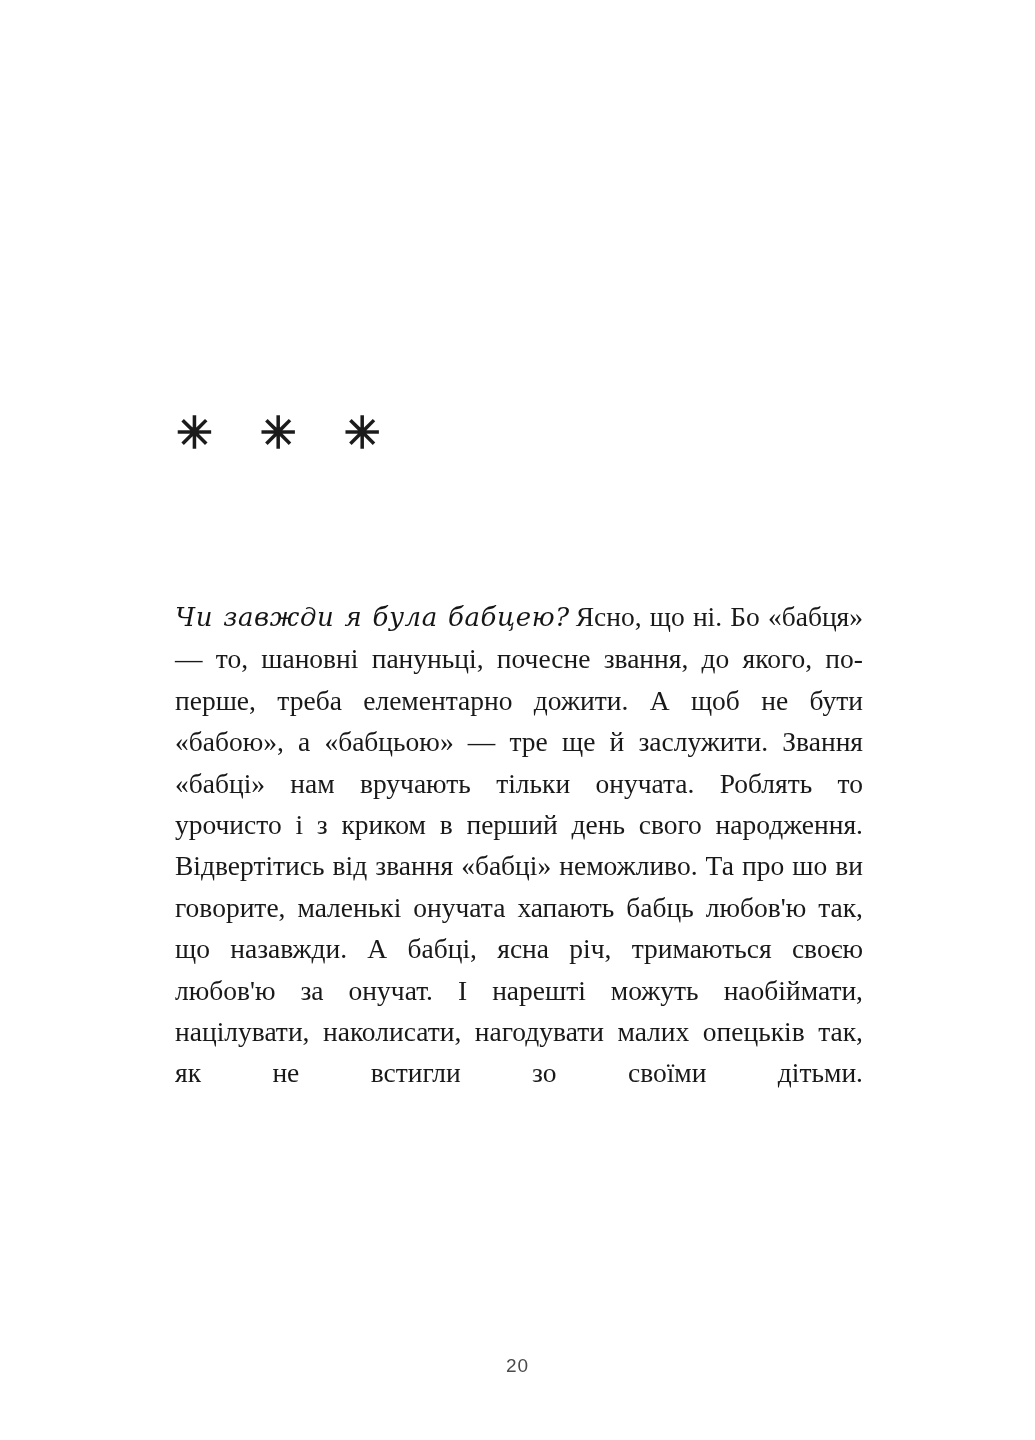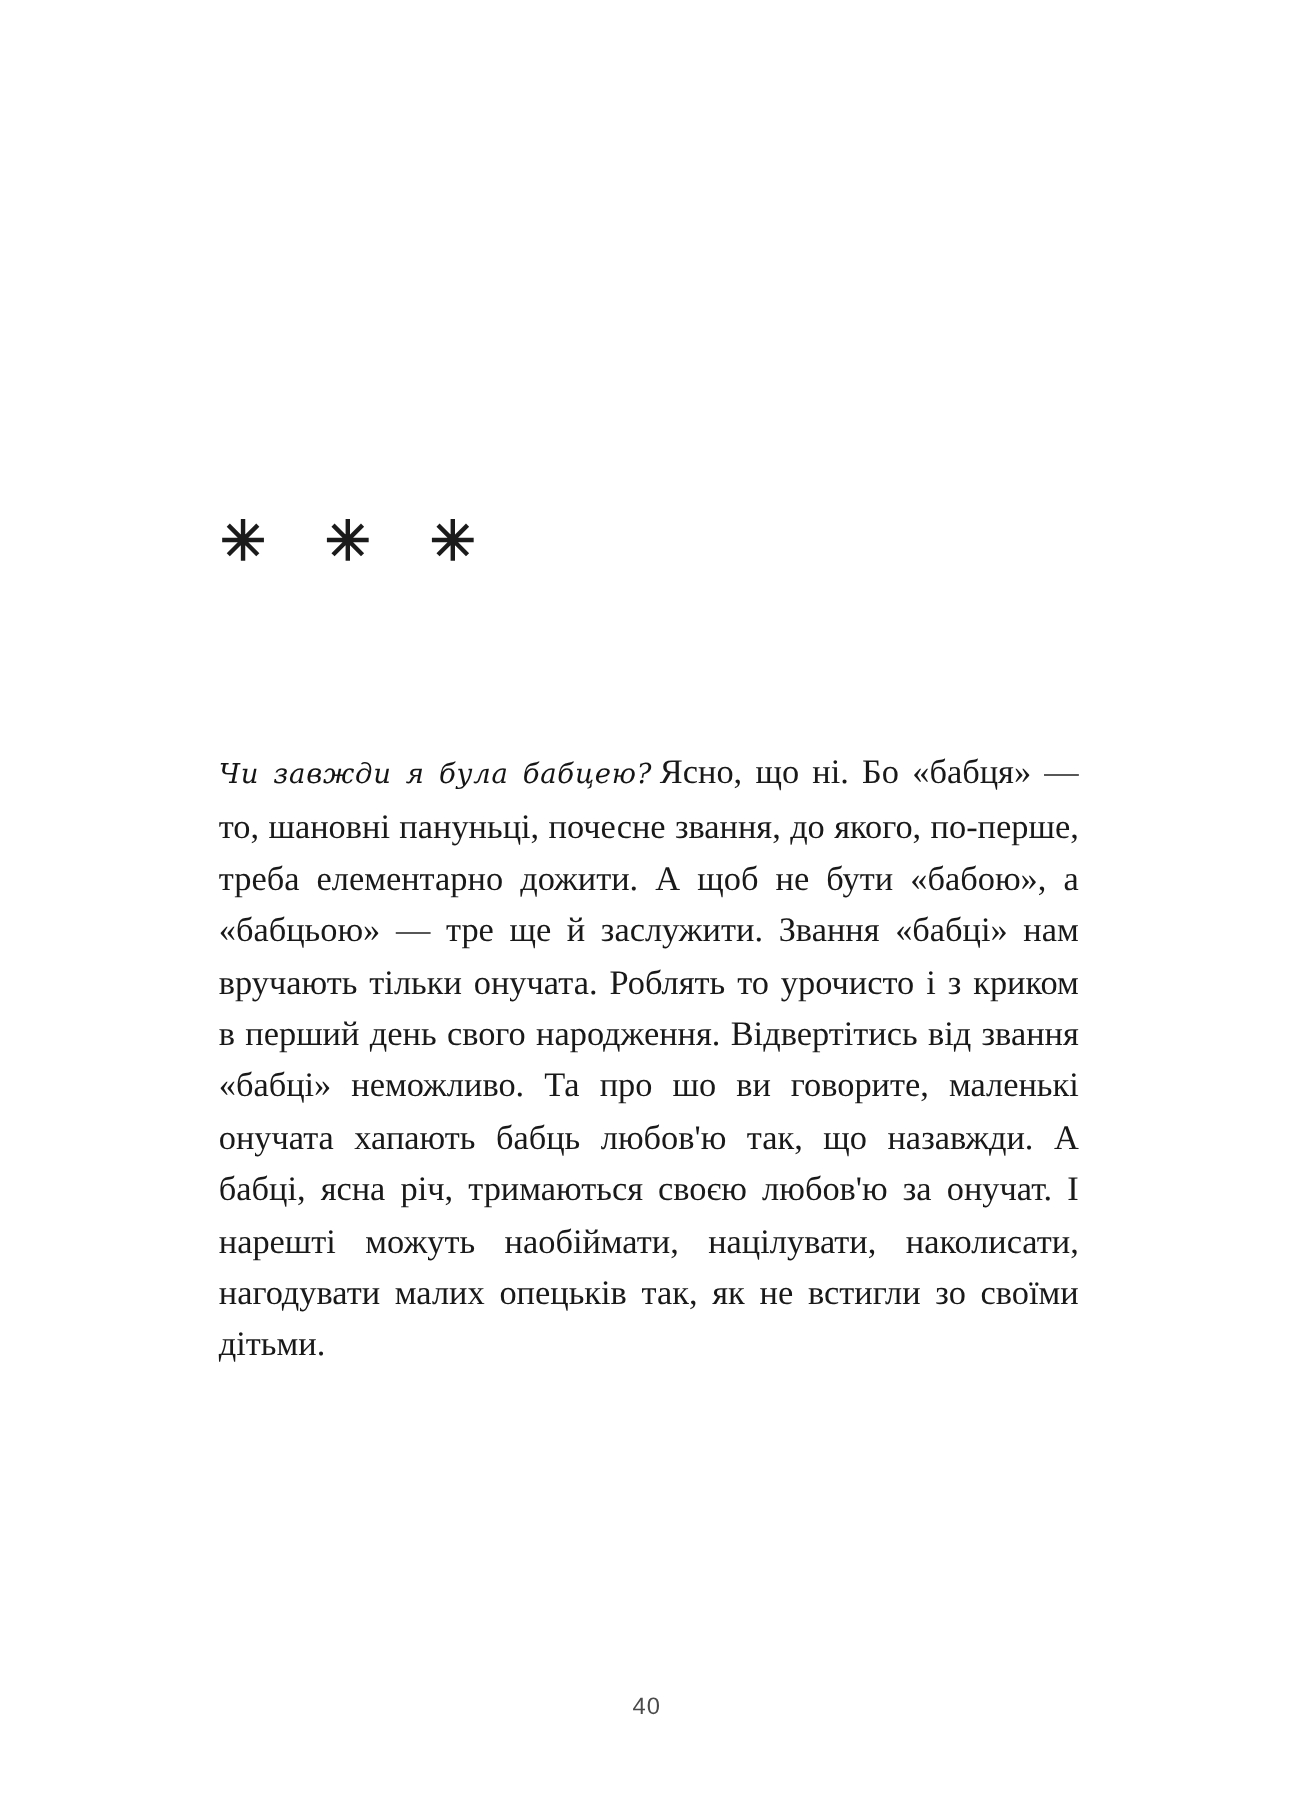--- a/index.html
+++ b/index.html
@@ -62,21 +62,21 @@
     content: "";
     display: inline-block;
     width: 100%;
   }
   .para.no-stretch::after { content: none; }
 
   
   .handwritten {
     font-family: "DejaVu Serif", "Liberation Serif", serif;
     font-style: italic;
-    font-size: 22px;
+    font-size: 26px;
     font-weight: 400;
     letter-spacing: 0.6px;
     color: #151515;
     padding-right: 6px;
   }
 
   
   .folio {
     position: absolute;
     left: 0;
@@ -97,15 +97,15 @@
 
   <div class="divider">✳ ✳ ✳</div>
 
   <div class="textblock">
 
     <p class="para"><span class="handwritten">Чи завжди я була бабцею?</span><span>Ясно, що ні. Бо «бабця» — то, шановні пануньці, почесне звання, до якого, по-перше, треба елементарно дожити. А щоб не бути «бабою», а «бабцьою» — тре ще й заслужити. Звання «бабці» нам вручають тільки онучата. Роблять то урочисто і з криком в перший день свого народження. Відвертітись від звання «бабці» неможливо. Та про шо ви говорите, маленькі онучата хапають бабць любов'ю так, що назавжди. А бабці, ясна річ, тримаються своєю любов'ю за онучат. І нарешті можуть наобіймати, націлувати, наколисати, нагодувати малих опецьків так, як не встигли зо своїми дітьми.</span></p>
 
 
   </div>
 
-  <div class="folio">40</div>
+  <div class="folio">20</div>
 
 </div>
 
 </body></html>

